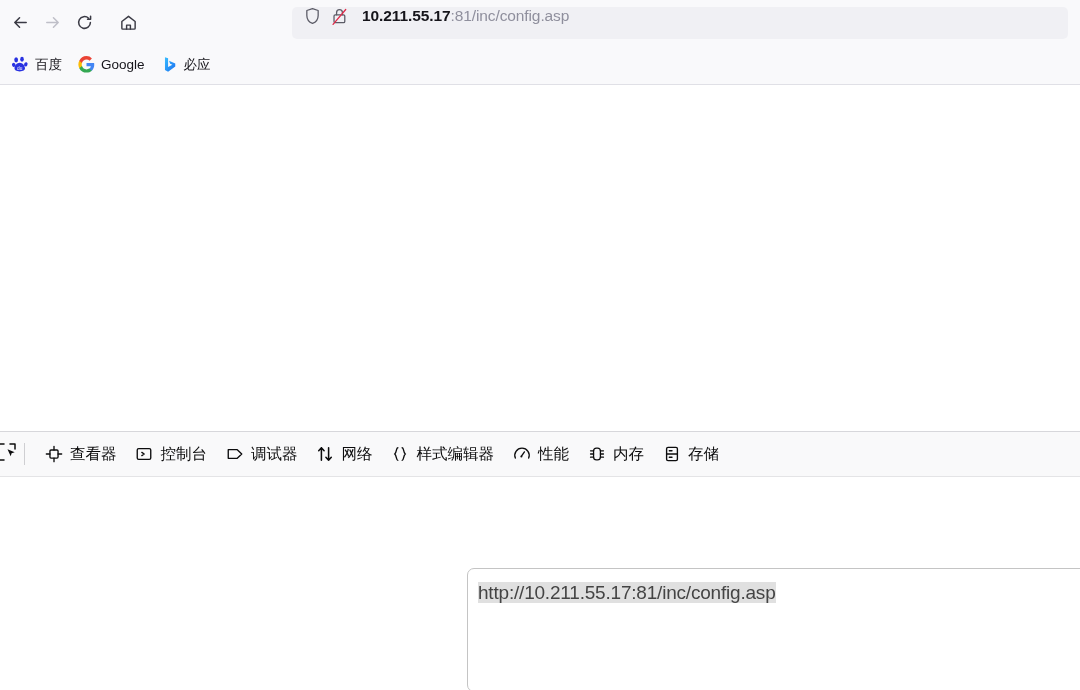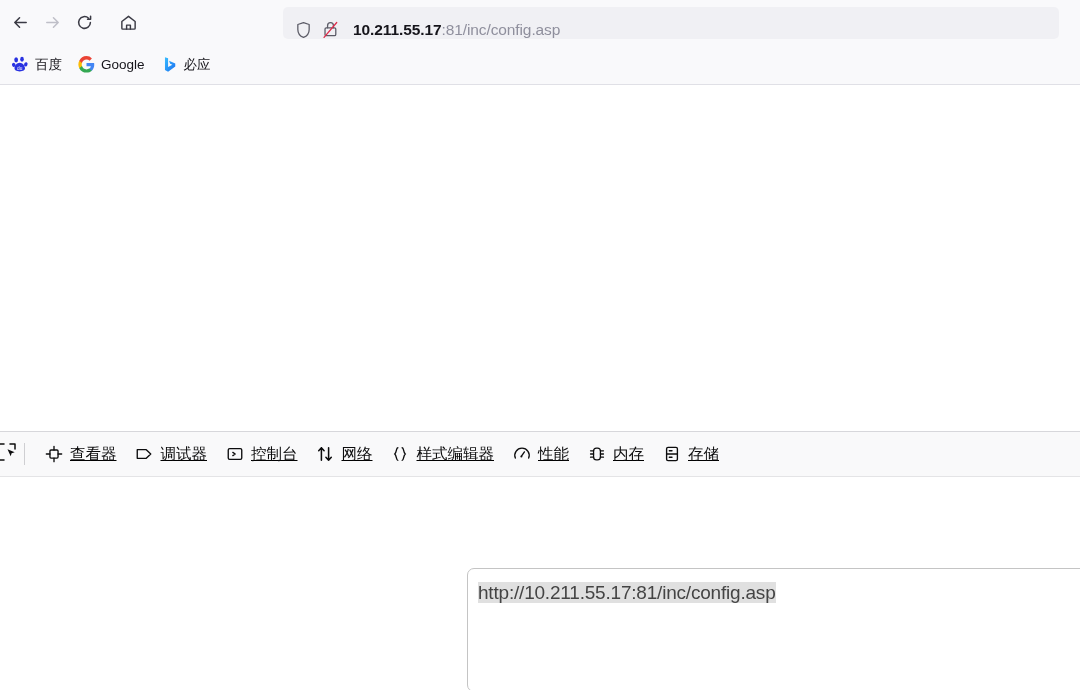--- a/index.html
+++ b/index.html
@@ -19,25 +19,25 @@
   }
   .nav-btn {
     width: 32px; height: 32px;
     display: flex; align-items: center; justify-content: center;
     border-radius: 4px; flex: none;
   }
   .nav-btn svg { display: block; }
   #nav-back { margin-left: 4px; }
 
   #urlbar {
-    position: absolute; left: 283px; top: 7px;
+    position: absolute; left: 292px; top: 7px;
     width: 776px; height: 32px;
     background: #f0f0f4;
     border-radius: 5px;
-    display: flex; align-items: flex-end;
+    display: flex; align-items: flex-start;
     padding: 0 8px;
   }
   #shield-icon { flex: none; margin-left: 4px; margin-right: 10px; display:flex; }
   #lock-insecure-icon { flex: none; margin-right: 14px; display:flex; }
   #url-text {
     font-size: 15.5px; letter-spacing: -0.1px;
     white-space: nowrap; overflow: hidden;
   }
   #url-host { color: #15141a; font-weight: 600; }
   #url-path { color: #8f8f9d; font-weight: 400; }
@@ -62,21 +62,20 @@
   #page-content {
     position: absolute; left: 0; top: 86px; width: 1080px; height: 345px;
     background: #ffffff;
   }
 
   
   #devtools {
     position: absolute; left: 0; top: 431px; width: 1080px; height: 259px;
     background: #ffffff;
     border-top: 1px solid #d7d7db;
-    text-decoration: underline;
   }
   #devtools-toolbar {
     position: relative;
     height: 45px; width: 1080px;
     background: #f9f9fa;
     border-bottom: 1px solid #e4e4e6;
     display: flex; align-items: center;
     overflow: hidden;
   }
   #picker-button {
@@ -233,35 +232,35 @@
         <svg width="18" height="18" viewBox="0 0 20 20" fill="none" stroke="#0c0c0d" stroke-width="1.5" stroke-linecap="round">
           <rect x="5.5" y="5.5" width="9" height="9" rx="1.2"></rect>
           <path d="M10 1.5v4M10 14.5v4M1.5 10h4M14.5 10h4"></path>
         </svg>
       </span>
       <span>查看器</span>
     </div>
 
     <div class="dt-tab">
       <span class="dt-tab-icon">
-        <svg width="18" height="18" viewBox="0 0 20 20" fill="none" stroke="#0c0c0d" stroke-width="1.5" stroke-linejoin="round">
-          <path d="M2.5 5.2h10l5 4.8-5 4.8h-10z"></path>
-        </svg>
-      </span>
-      <span>调试器</span>
-    </div>
-
-    <div class="dt-tab">
-      <span class="dt-tab-icon">
         <svg width="18" height="18" viewBox="0 0 20 20" fill="none" stroke="#0c0c0d" stroke-width="1.5" stroke-linecap="round" stroke-linejoin="round">
           <rect x="2.5" y="4" width="15" height="12" rx="1.6"></rect>
           <path d="M7.6 8.2l2.6 1.8-2.6 1.8"></path>
         </svg>
       </span>
       <span>控制台</span>
+    </div>
+
+    <div class="dt-tab">
+      <span class="dt-tab-icon">
+        <svg width="18" height="18" viewBox="0 0 20 20" fill="none" stroke="#0c0c0d" stroke-width="1.5" stroke-linejoin="round">
+          <path d="M2.5 5.2h10l5 4.8-5 4.8h-10z"></path>
+        </svg>
+      </span>
+      <span>调试器</span>
     </div>
 
     <div class="dt-tab">
       <span class="dt-tab-icon">
         <svg width="18" height="18" viewBox="0 0 20 20" fill="none" stroke="#0c0c0d" stroke-width="1.7" stroke-linecap="round" stroke-linejoin="round">
           <path d="M6 17V3M6 3L3 6.3M6 3l3 3.3"></path>
           <path d="M14 3v14M14 17l3-3.3M14 17l-3-3.3"></path>
         </svg>
       </span>
       <span>网络</span>

